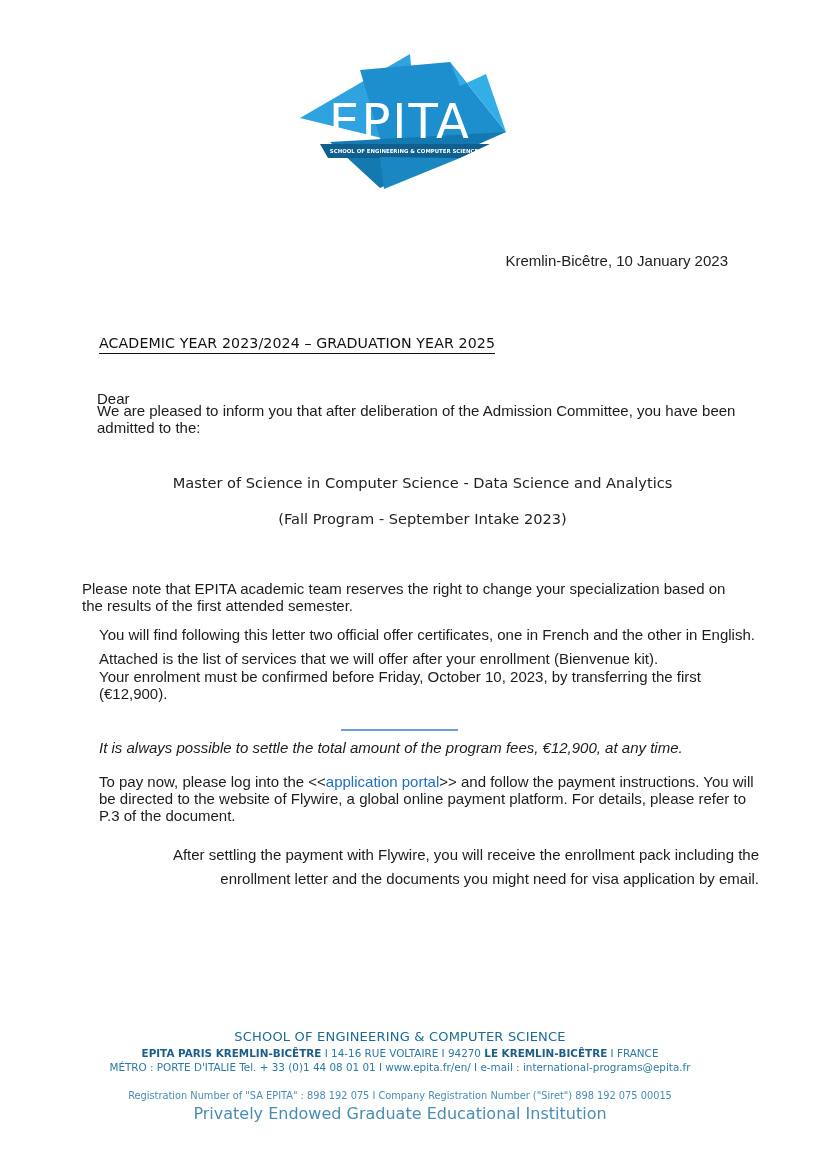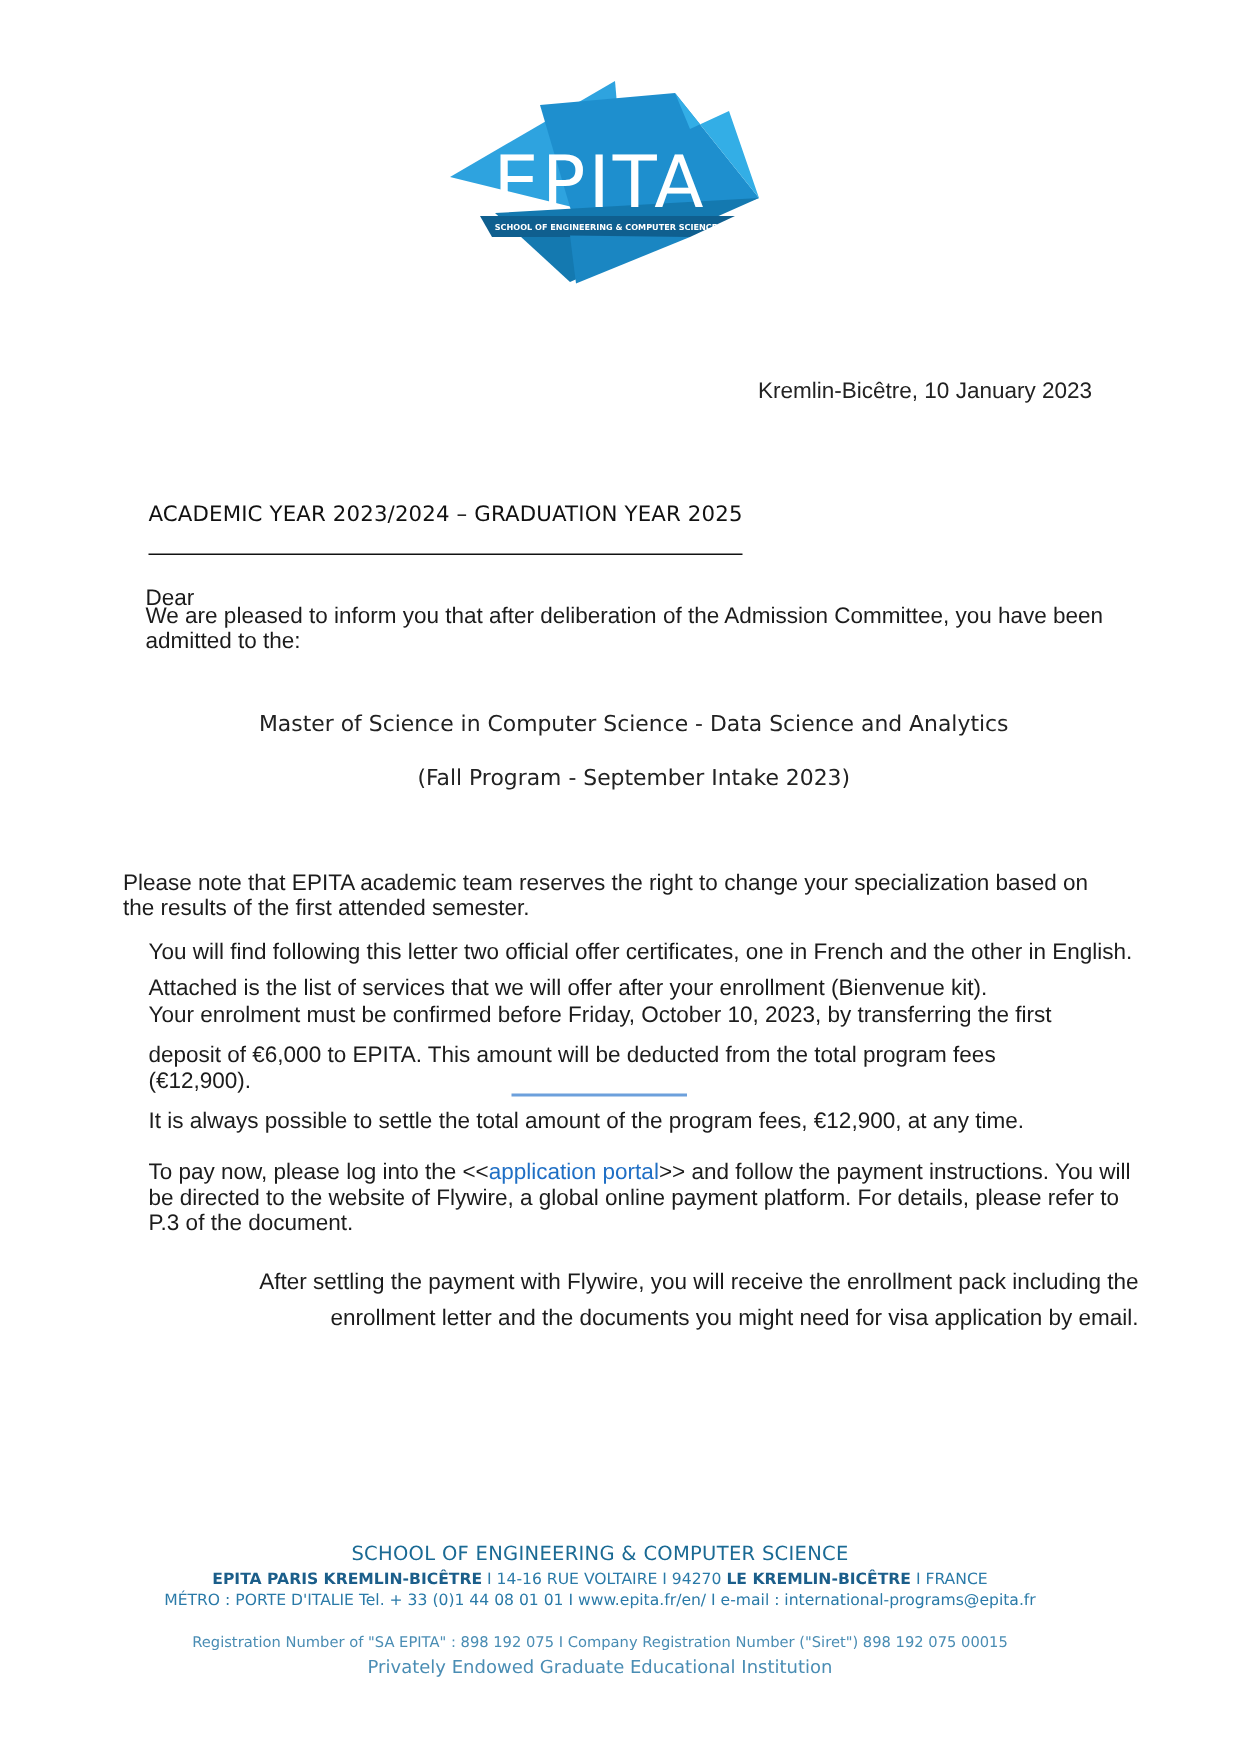--- a/index.html
+++ b/index.html
@@ -1,44 +1,44 @@
 <!DOCTYPE html>
 <html><head>
   <meta charset="utf-8">
   <style>
     html, body { margin: 0; padding: 0; background: #ffffff; }
     body { width: 835px; height: 1160px; position: relative; overflow: hidden; color: #1a1a1a; font-family: "Liberation Sans", sans-serif; }
     .abs { position: absolute; }
     .logo { left: 300px; top: 52px; width: 206px; height: 138px; }
     .date { left: 0; width: 704px; top: 252px; text-align: right; font-size: 15px; color: #222; margin-left: 24px; }
-    .heading { left: 99px; top: 335px; font-family: "DejaVu Sans", sans-serif; font-size: 14.2px; letter-spacing: 0.1px; color: #111; padding-bottom: 18px; border-bottom: 1.5px solid #111; white-space: nowrap; }
+    .heading { left: 99px; top: 335px; font-family: "DejaVu Sans", sans-serif; font-size: 14.2px; letter-spacing: 0.1px; color: #111; padding-bottom: 2px; border-bottom: 1.5px solid #111; white-space: nowrap; }
     .dear { left: 97px; top: 370px; font-size: 15px; margin-top: 20px; }
     .para { left: 97px; width: 660px; font-size: 15px; line-height: 17px; color: #1c1c1c; font-family: "Liberation Sans", sans-serif; }
     .p-intro { top: 402px; }
     .program { left: 0; width: 845px; text-align: center; font-family: "DejaVu Sans", sans-serif; font-size: 14.6px; color: #222; }
     .program-title { top: 474px; }
     .program-sub { top: 510px; }
     .p-note { top: 580px; left: 82px; }
     .p-certs { top: 623px; left: 99px; line-height: 24px; }
     .p-enrol { top: 666px; left: 99px; }
     .p-enrol .l1 { display:block; line-height: 17px; }
     .p-enrol .l2 { display:block; line-height: 17px; margin-top: 10px; }
     .p-enrol .l3 { display:block; line-height: 17px; }
     .sep-line { left: 341px; top: 729px; width: 117px; height: 2px; background: #6ca0dc; }
-    .p-settle { top: 739px; left: 99px; }
+    .p-settle { top: 739px; left: 99px; font-style: italic; }
     .p-pay { top: 773px; left: 99px; }
     .link { color: #1f6fc5; }
     .p-after { top: 843px; left: 99px; line-height: 24px; text-align: right; }
     .footer { left: 0; width: 800px; text-align: center; color: #1b6c96; font-family: "DejaVu Sans", sans-serif; }
     .f-school { top: 1029px; font-size: 13px; letter-spacing: 0.2px; color: #1a6a94; }
     .f-addr { top: 1047px; font-size: 10.4px; color: #2a7aa8; }
     .f-addr b { font-weight: bold; color: #1b5e8a; }
     .f-metro { top: 1061px; font-size: 10.4px; color: #2a7aa8; }
     .f-reg { top: 1090px; font-size: 9.8px; color: #4a8db4; left: 0; width: 800px; }
-    .f-inst { top: 1104px; font-size: 12px; color: #4a8db4; }
+    .f-inst { top: 1104px; font-size: 16px; color: #4a8db4; }
   </style>
 </head>
 <body>
 
 <div class="abs logo">
   <svg width="206" height="138" viewBox="0 0 206 138">
     <polygon points="0,66 110,2 118,95" fill="#2ea3df"></polygon>
     <polygon points="60,18 150,10 206,80 90,120" fill="#1e8fce"></polygon>
     <polygon points="150,10 160,34 186,22 206,80" fill="#33aee6"></polygon>
     <polygon points="30,90 206,80 80,136" fill="#1479b0"></polygon>
@@ -59,21 +59,20 @@
 
 <div class="abs program program-title">Master of Science in Computer Science - Data Science and Analytics</div>
 <div class="abs program program-sub">(Fall Program - September Intake 2023)</div>
 
 <div class="abs para p-note">Please note that EPITA academic team reserves the right to change your specialization based on the results of the first attended semester.</div>
 
 <div class="abs para p-certs">You will find following this letter two official offer certificates, one in French and the other in English. Attached is the list of services that we will offer after your enrollment (Bienvenue kit).</div>
 
 <div class="abs para p-enrol" style="top:668px;">
   <span class="l1">Your enrolment must be confirmed before Friday, October 10, 2023, by transferring the first</span>
-  <span class="l2">deposit of €6,000 to EPITA. This amount will be deducted from the total program fees</span>
   <span class="l3">(€12,900).</span>
 </div>
 
 <div class="abs sep-line"></div>
 
 <div class="abs para p-settle">It is always possible to settle the total amount of the program fees, €12,900, at any time.</div>
 
 <div class="abs para p-pay">
   <span>To pay now, please log into the &lt;&lt;</span><span class="link">application portal</span><span>&gt;&gt; and follow the payment instructions. You will be directed to the website of Flywire, a global online payment platform. For details, please refer to P.3 of the document.</span>
 </div>

